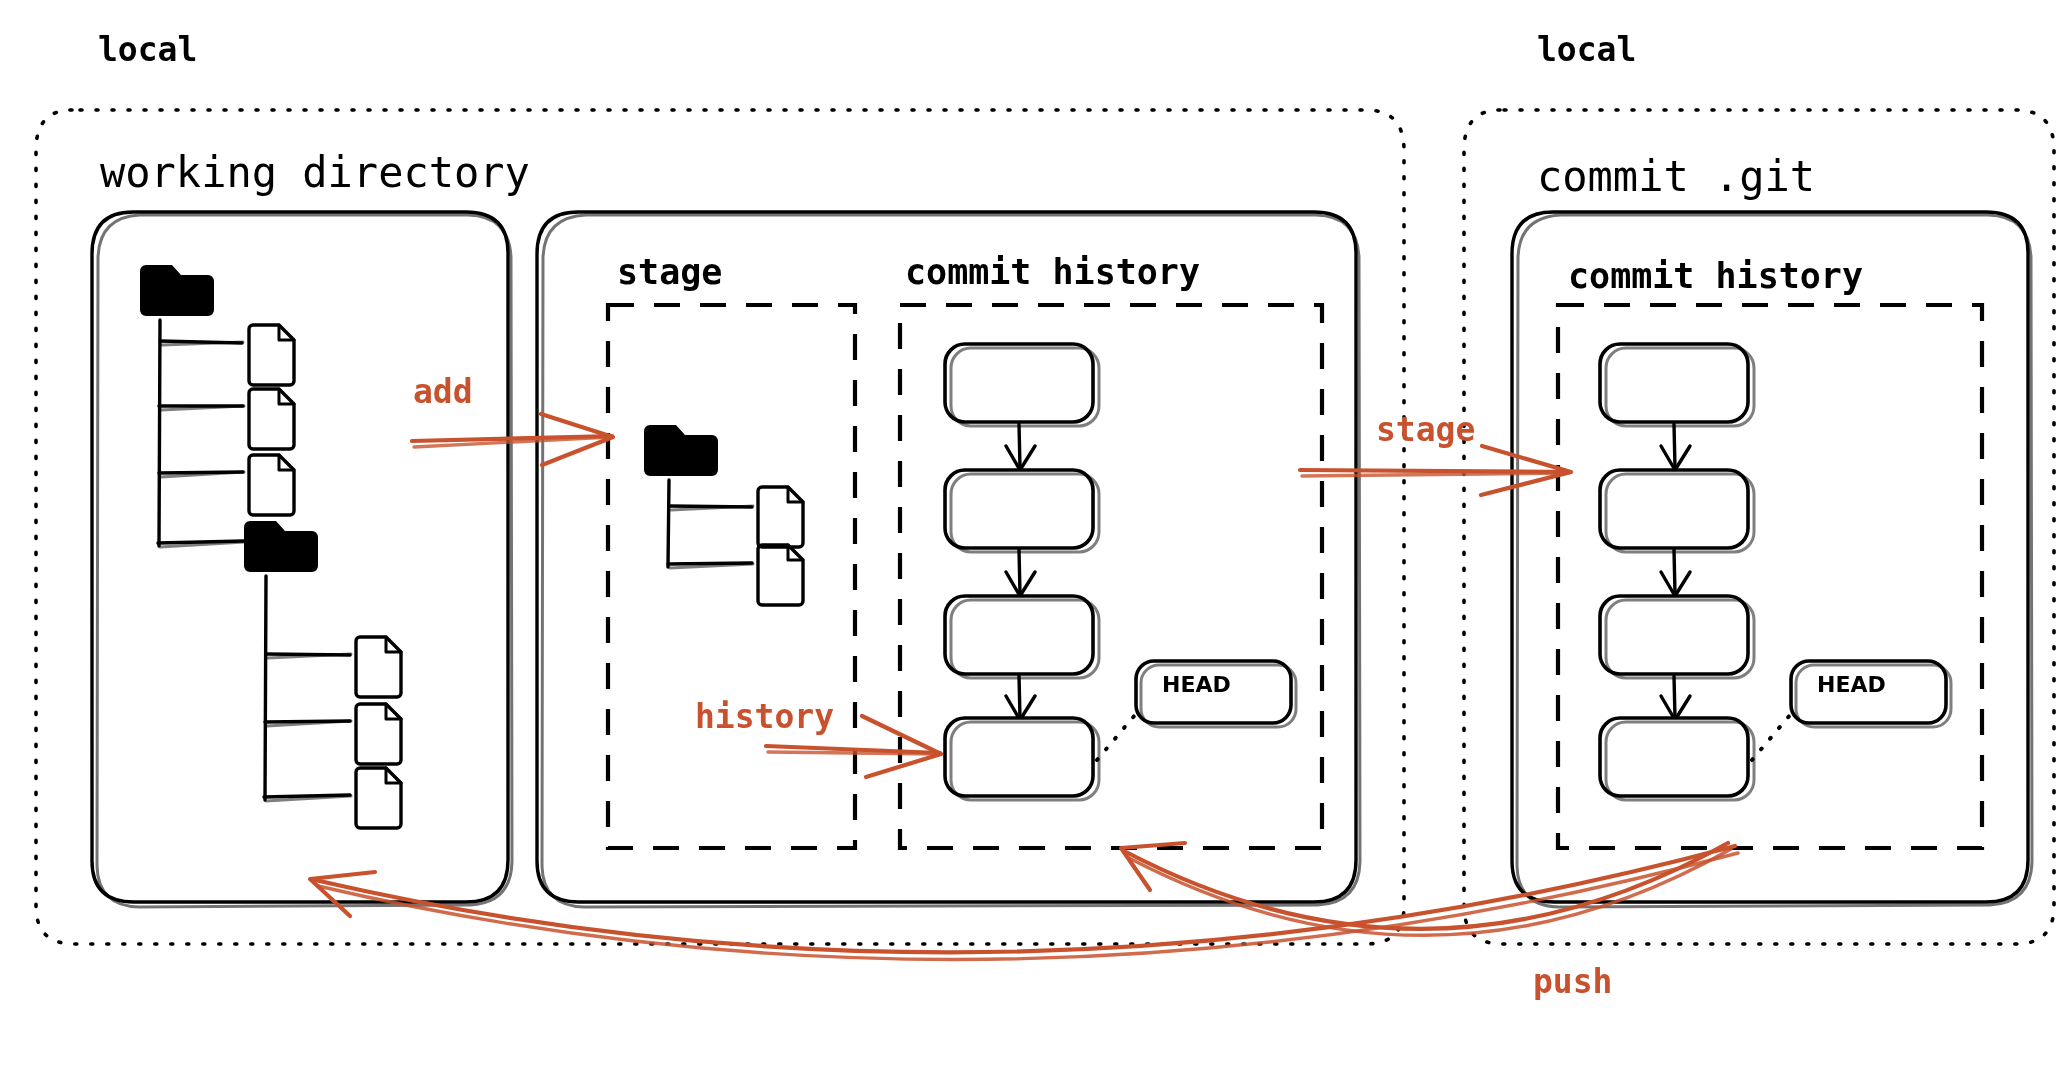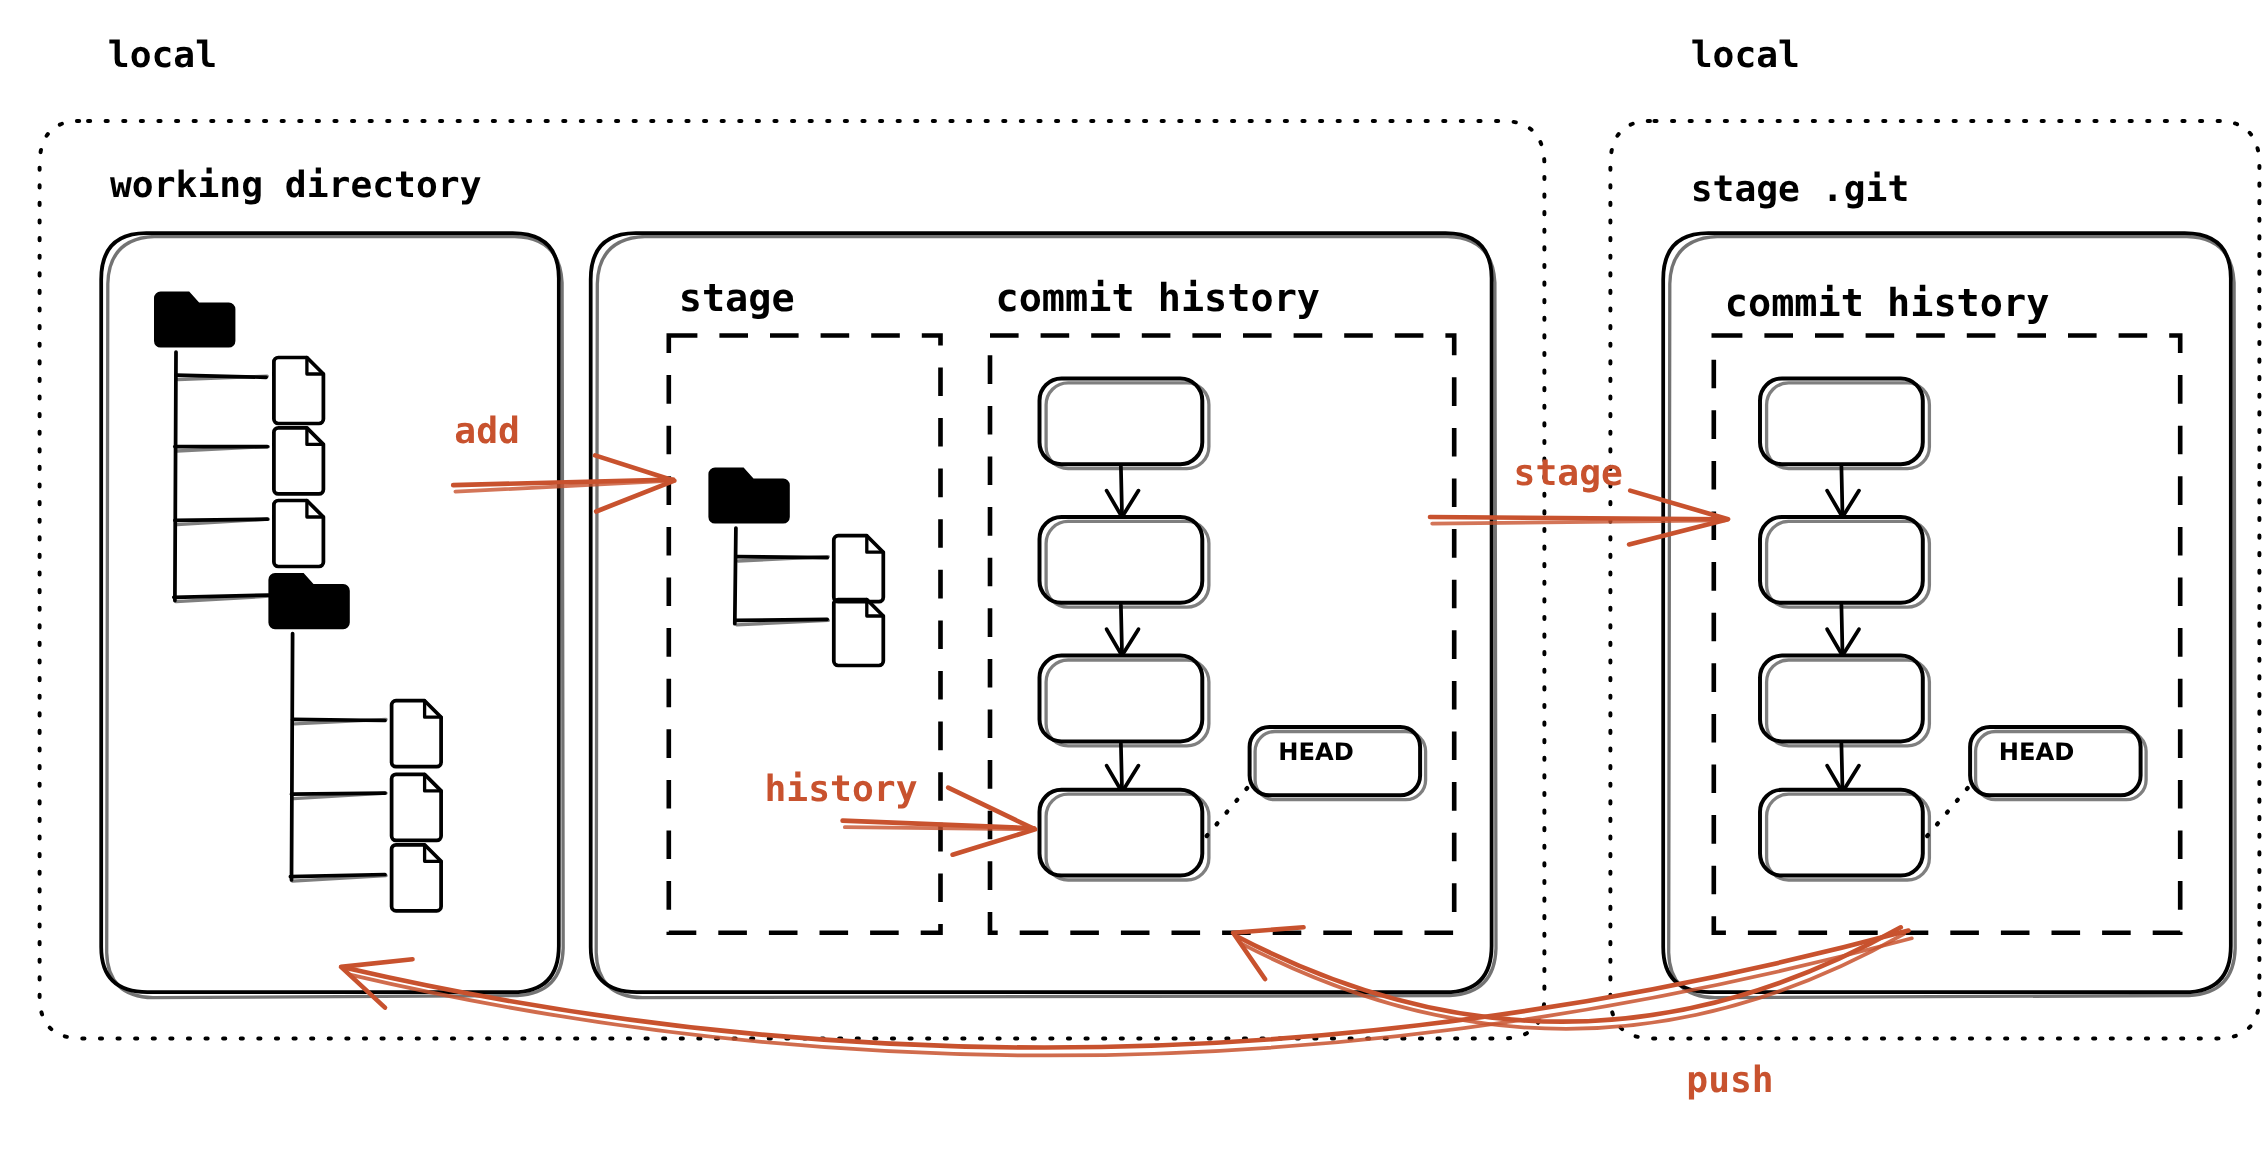--- a/index.html
+++ b/index.html
@@ -8,21 +8,21 @@
     width:2060px;height:1066px;
     font-family:"DejaVu Sans Mono","Liberation Mono",monospace;
     color:#000;
     position:relative;
     overflow:hidden;
   }
   #stage{position:absolute;inset:0;width:2060px;height:1066px;}
   svg.layer{position:absolute;left:0;top:0;width:2060px;height:1066px;}
   .lbl{position:absolute;white-space:pre;font-family:"DejaVu Sans Mono","Liberation Mono",monospace;}
   .zone-title{font-size:33px;font-weight:700;letter-spacing:0px;}
-  .panel-title{font-size:33px;font-weight:700;}
+  .panel-title{font-size:42px;font-weight:400;}
   .sub-title{font-size:35px;font-weight:700;}
   .cmd{font-size:33px;font-weight:700;color:#c8522e;font-family:"DejaVu Sans Mono","Liberation Mono",monospace;}
   .headtxt{font-size:22px;font-weight:700;font-family:"DejaVu Sans","Liberation Sans",sans-serif;}
 </style>
 </head>
 <body>
 
 <div id="stage">
 
   <svg class="layer" viewBox="0 0 2060 1066" xmlns="http://www.w3.org/2000/svg">
@@ -278,21 +278,21 @@
     </g>
   </svg>
 
   <div class="lbl zone-title" style="left:98px;top:30px;">local</div>
 
   <div class="lbl zone-title" style="left:1537px;top:30px;">local</div>
 
   <div class="lbl panel-title" style="left:100px;top:148px;">working directory</div>
 
 
-  <div class="lbl panel-title" style="left:1537px;top:152px;">stage .git</div>
+  <div class="lbl panel-title" style="left:1537px;top:152px;">commit .git</div>
 
   <div class="lbl sub-title" style="left:617px;top:252px;">stage</div>
 
   <div class="lbl sub-title" style="left:905px;top:252px;">commit history</div>
 
   <div class="lbl sub-title" style="left:1568px;top:256px;">commit history</div>
 
   <div class="lbl cmd" style="left:413px;top:372px;">add</div>
 
   <div class="lbl cmd" style="left:695px;top:697px;">history</div>

